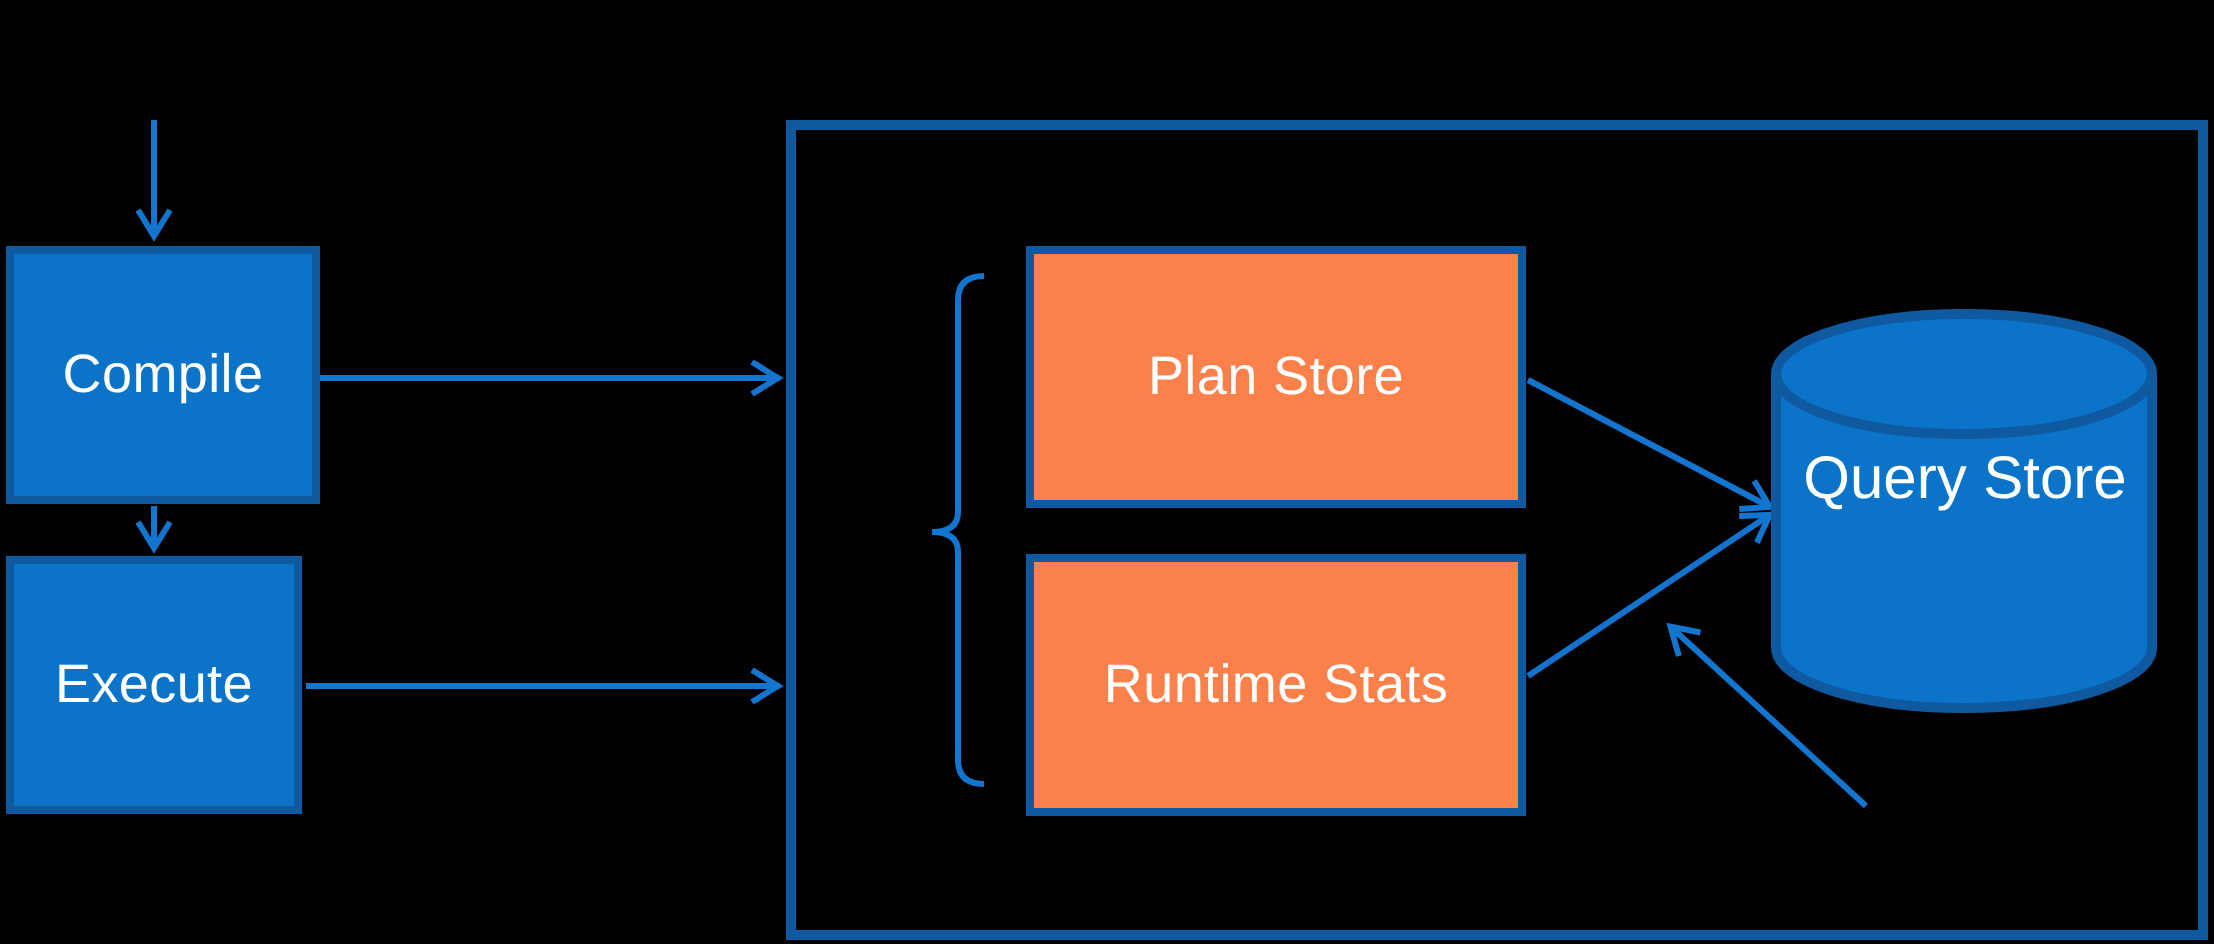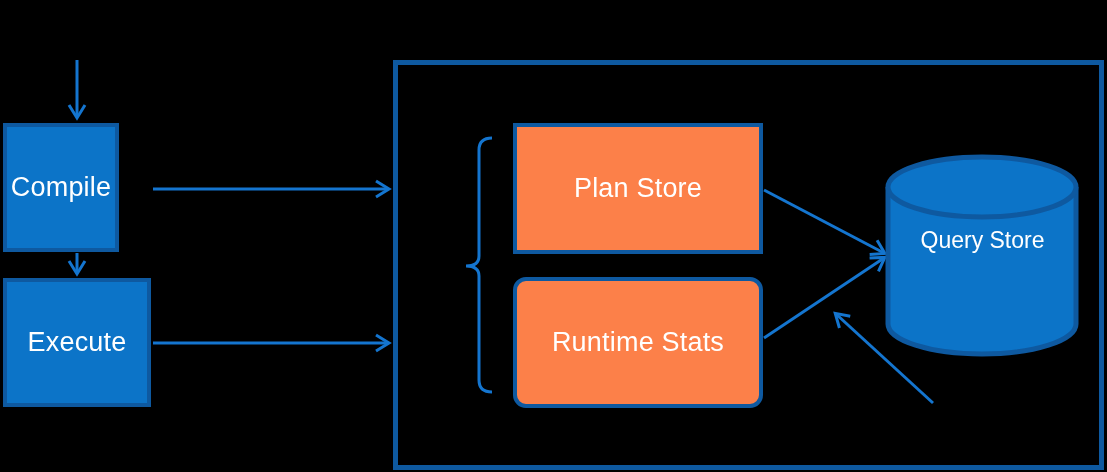--- a/index.html
+++ b/index.html
@@ -35,41 +35,41 @@
     text-align: center;
   }
   .blue-box {
     background: var(--box-blue-fill);
     border: 4px solid var(--box-border-blue);
   }
   .orange-box {
     background: var(--orange-fill);
     border: 4px solid var(--box-border-blue);
   }
-  #node-compile  { left: 3px;   top: 123px; width: 116px; height: 129px; }
+  #node-compile  { left: 3px;   top: 123px; width: 157px; height: 129px; }
   #node-execute  { left: 3px;   top: 278px; width: 148px; height: 129px; }
   #node-plan-store    { left: 513px; top: 123px; width: 250px; height: 131px; }
-  #node-runtime-stats { left: 513px; top: 277px; width: 250px; height: 131px; border-radius: 13px; }
+  #node-runtime-stats { left: 513px; top: 277px; width: 250px; height: 131px; }
   #container-box {
     position: absolute;
     left: 393px;
     top: 60px;
     width: 711px;
     height: 410px;
     box-sizing: border-box;
     border: 5px solid var(--box-border-blue);
     background: transparent;
   }
   #cylinder-label {
     position: absolute;
     left: 888px;
     top: 222px;
     width: 189px;
     color: var(--label-text, #fff);
-    font-size: 23px;
+    font-size: 30px;
     line-height: 36px;
     text-align: center;
   }
   .stroke-line { stroke: var(--arrow-blue); stroke-width: 3; fill: none; }
   .cyl-fill { fill: var(--box-blue-fill); stroke: var(--box-border-blue); stroke-width: 5; }
 </style>
 </head>
 <body>
 
 <div id="canvas">

